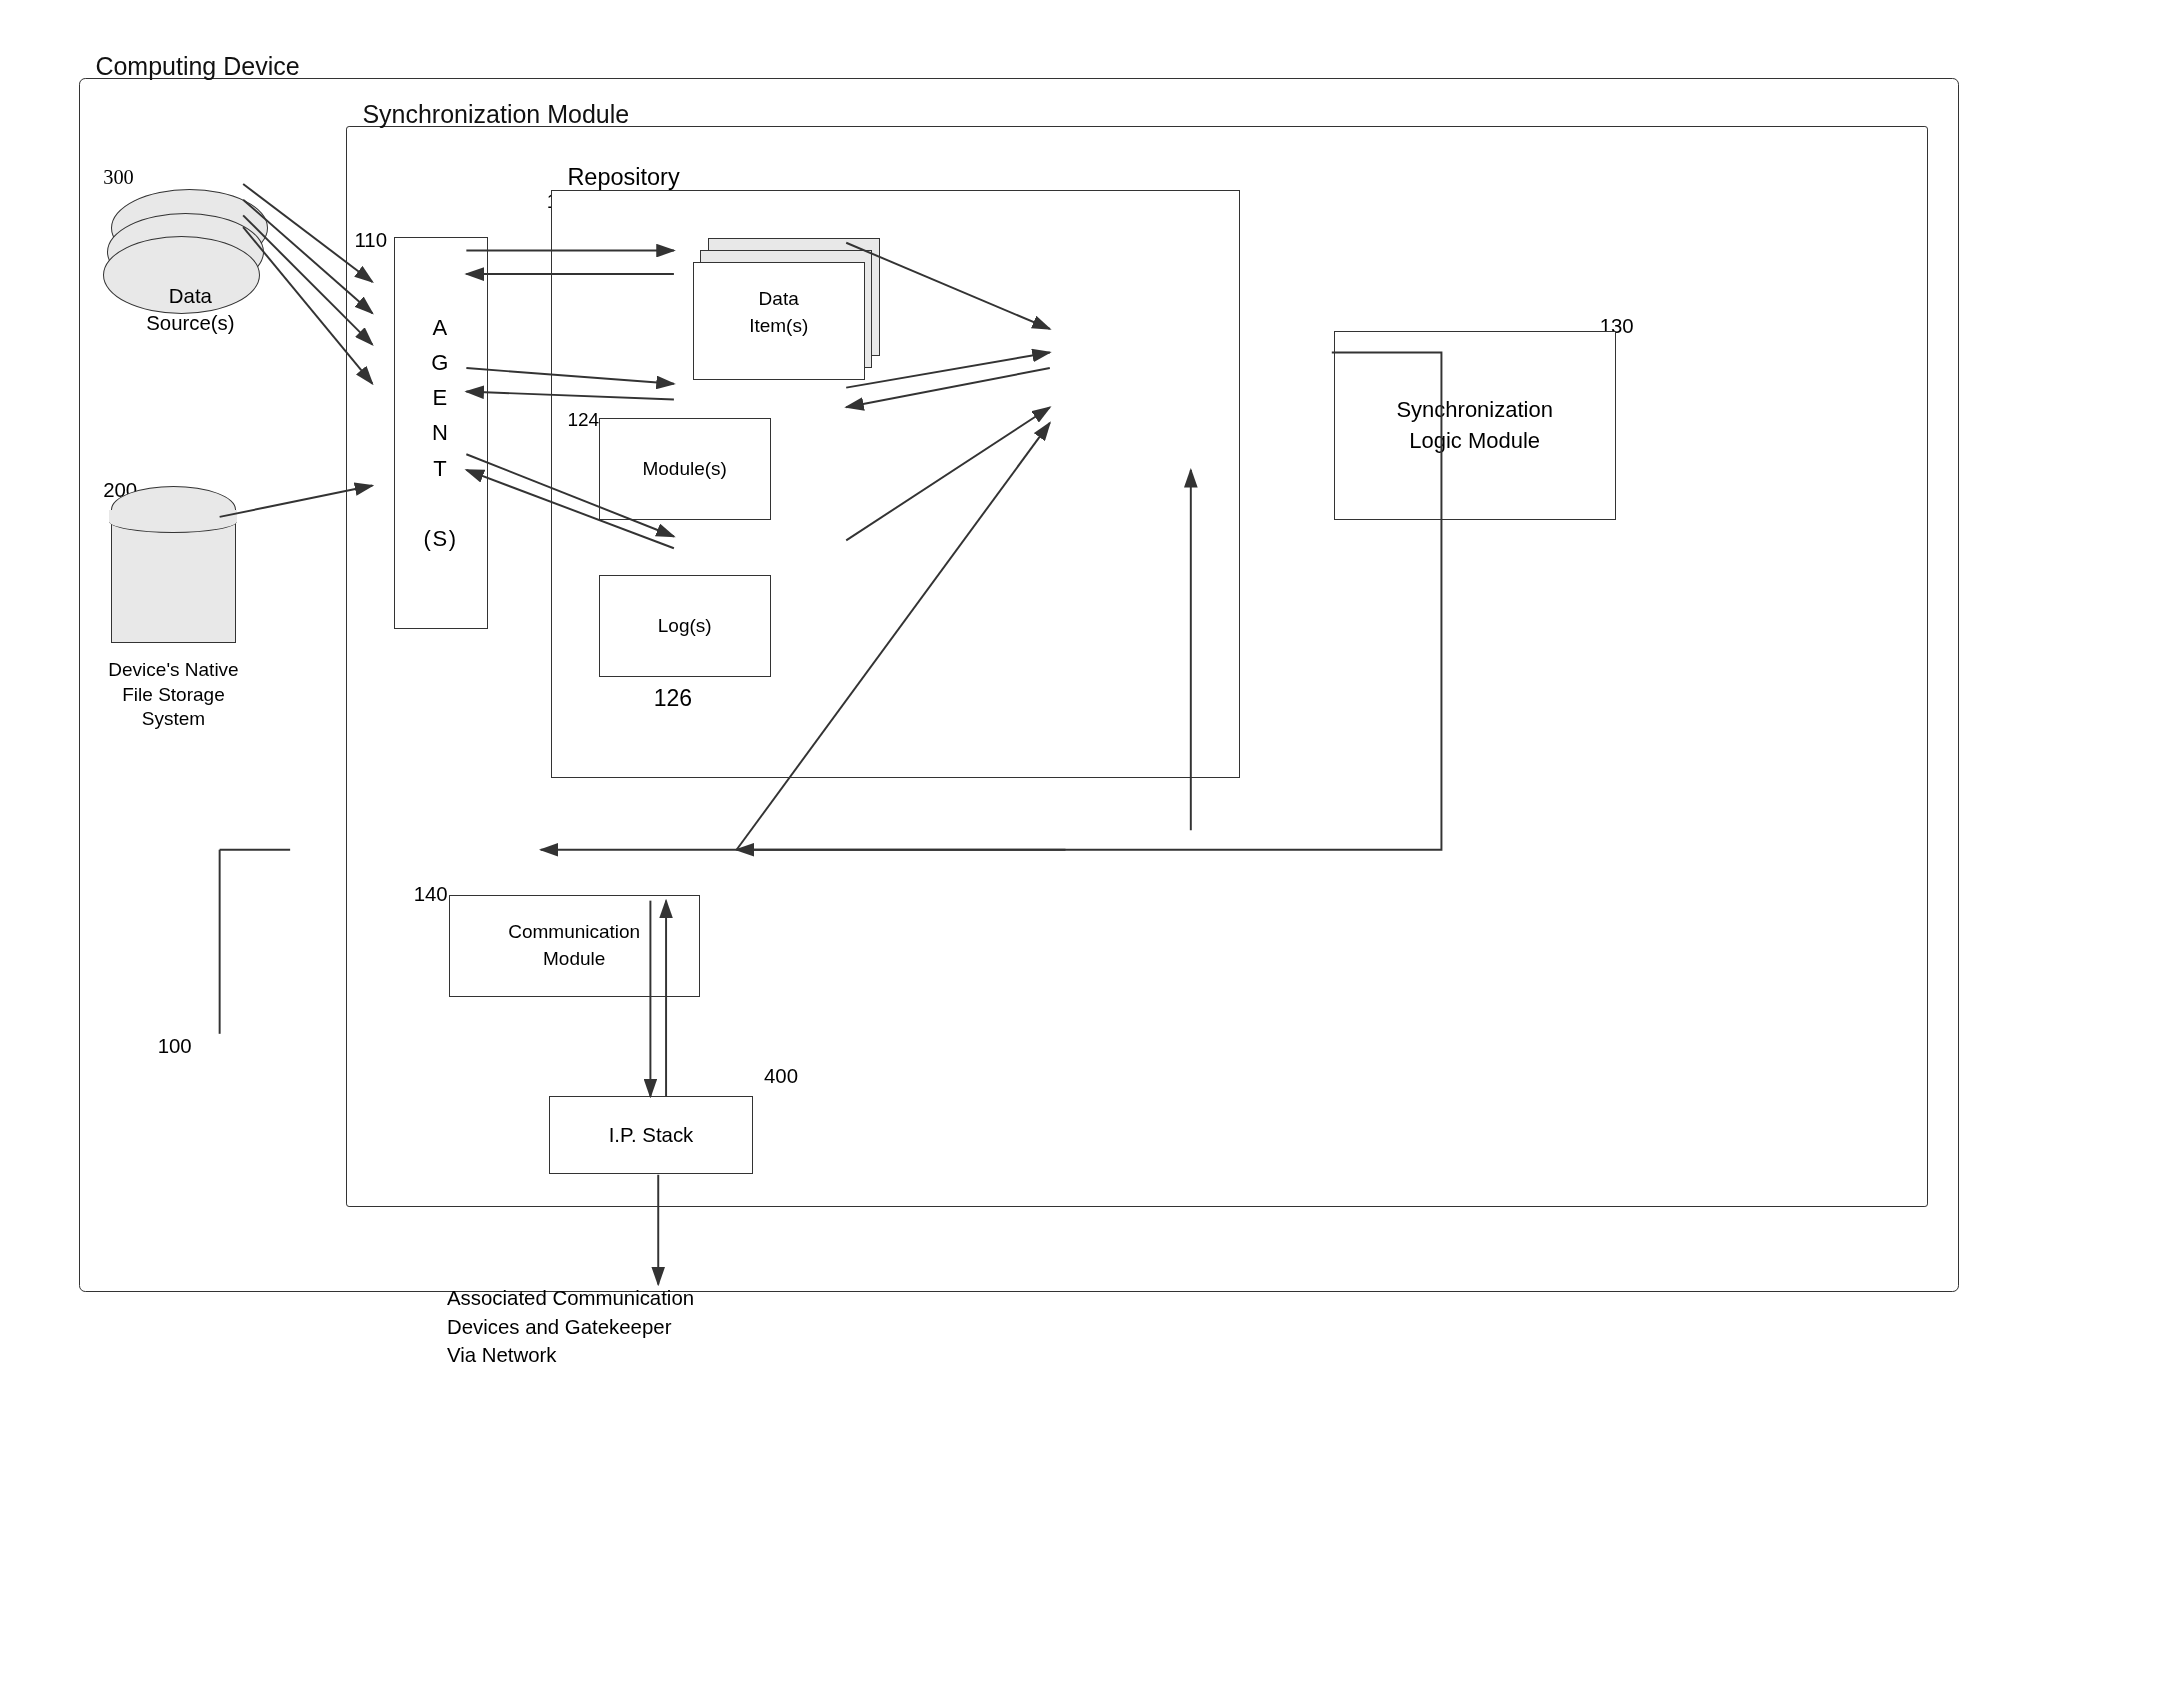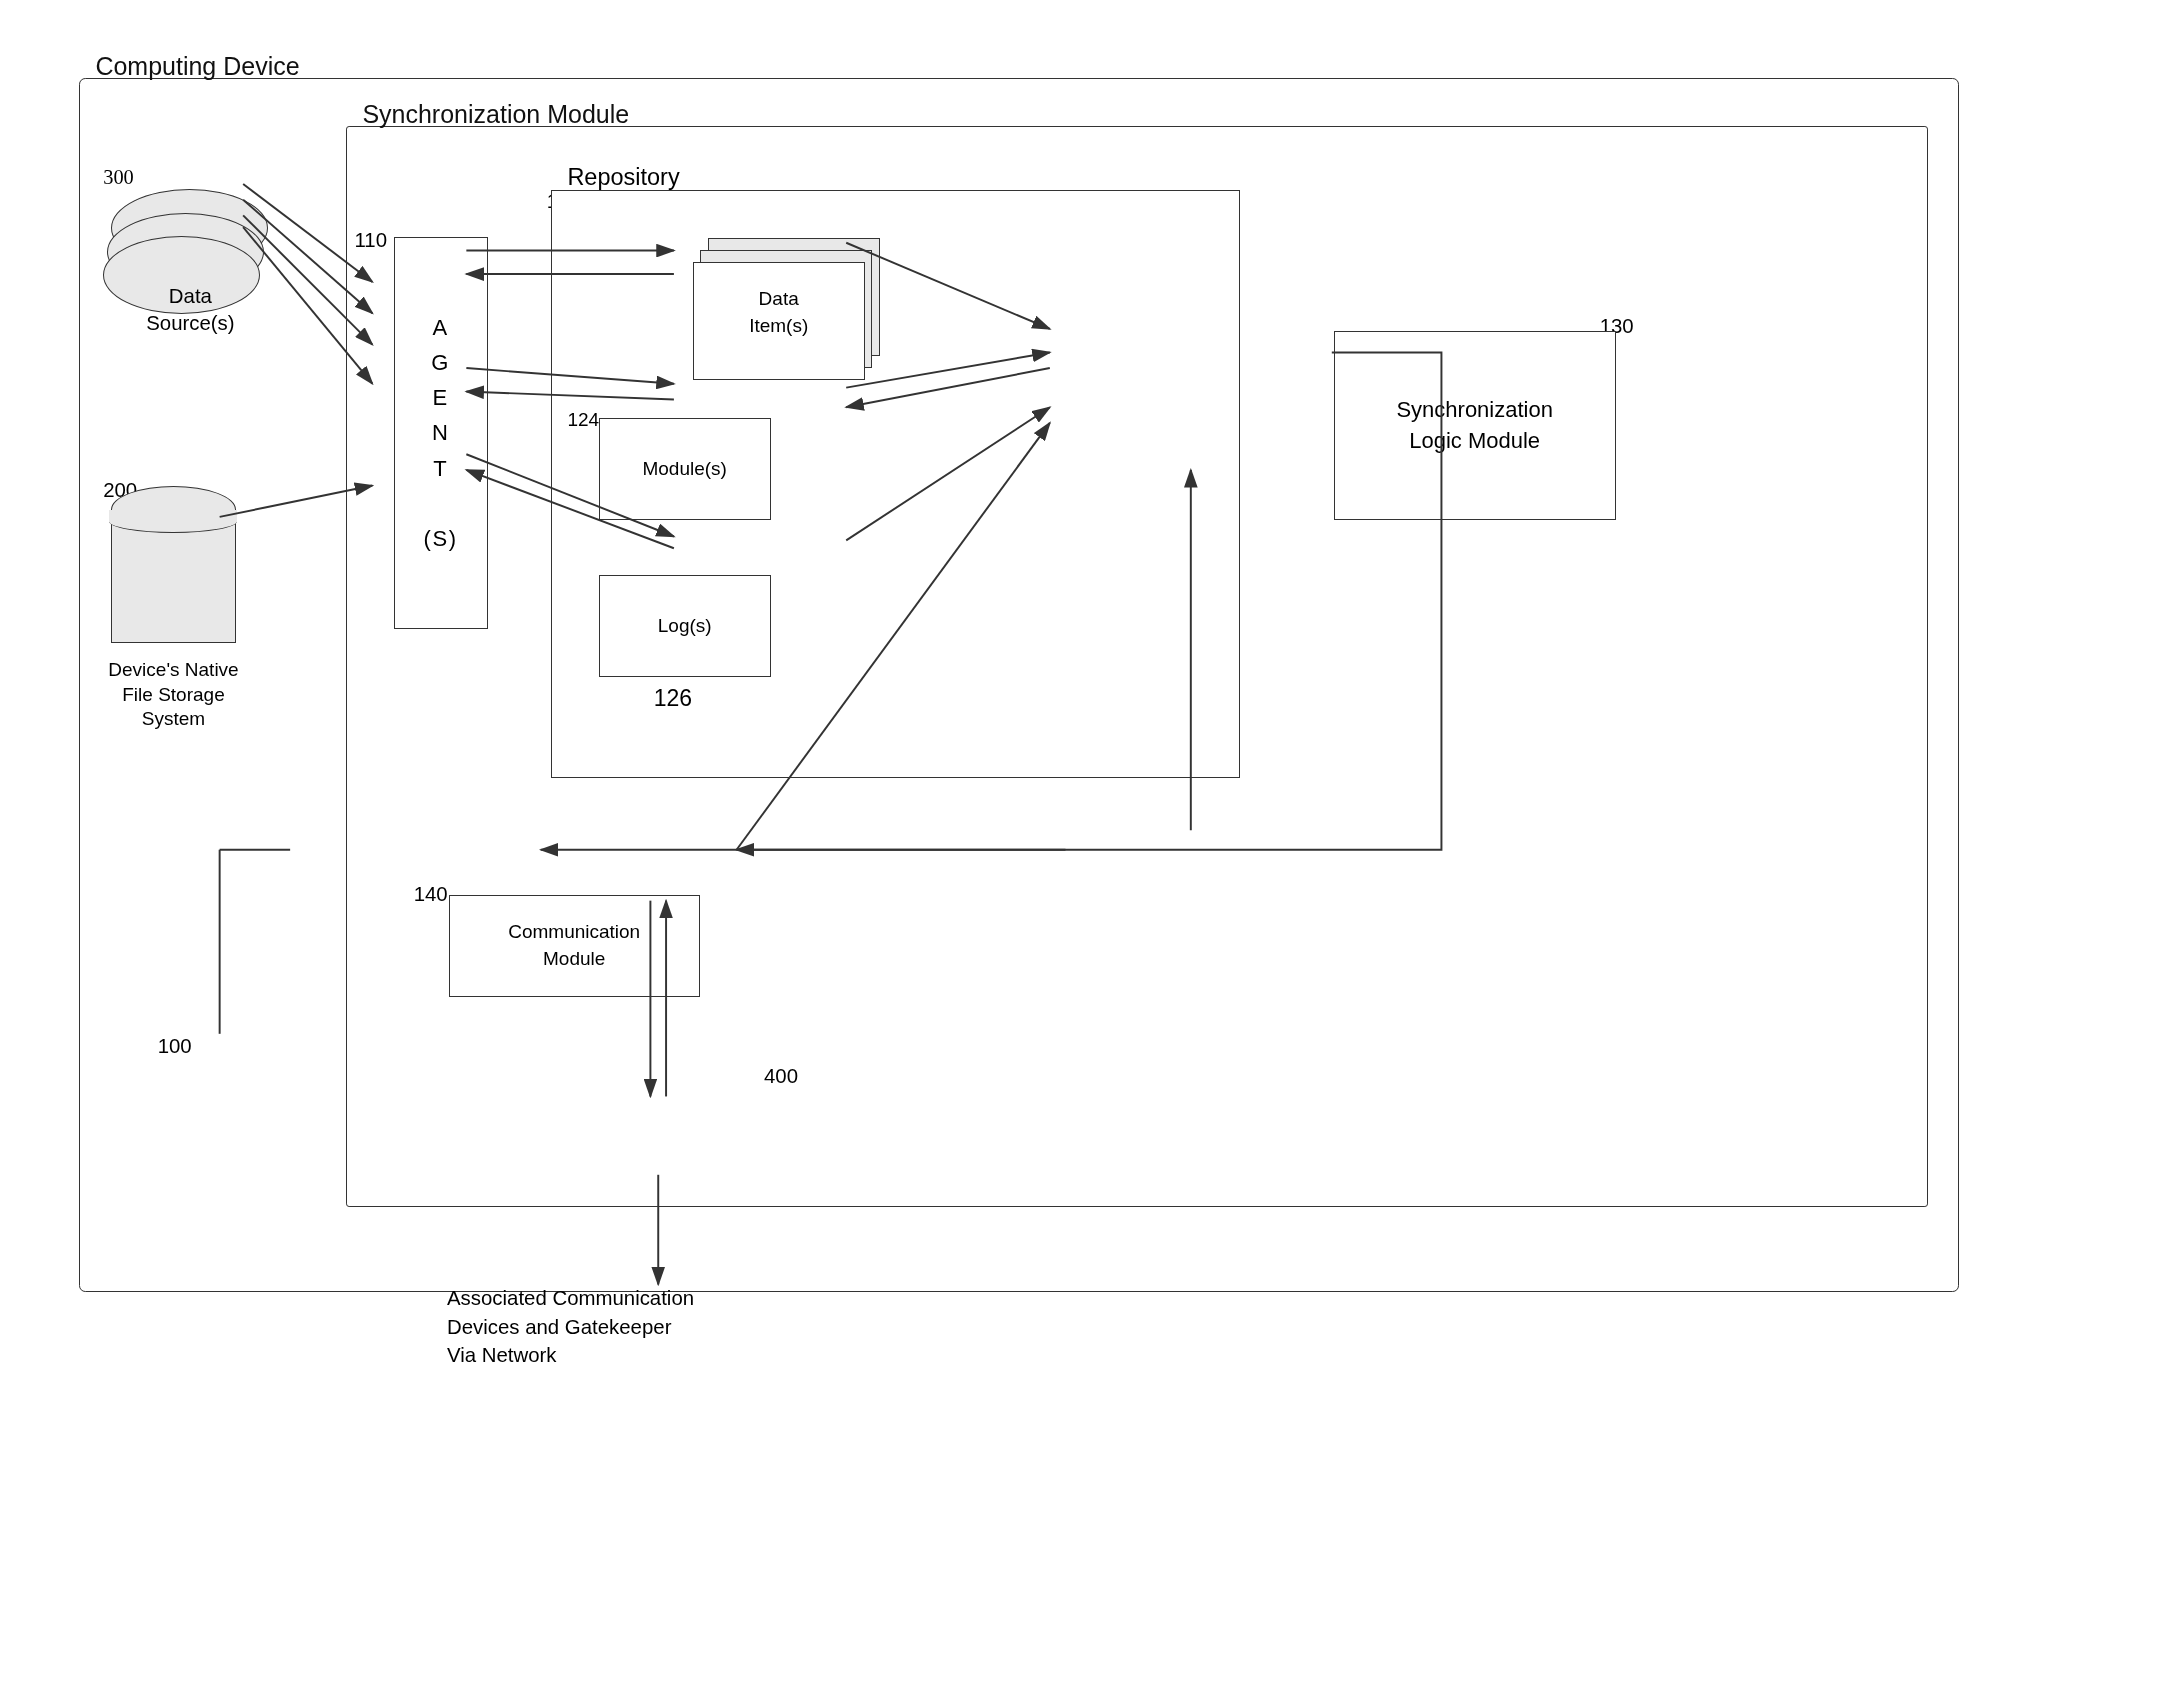--- a/index.html
+++ b/index.html
@@ -483,20 +483,23 @@
         <div class="cylinder-top"></div>
         <div class="cylinder-mid"></div>
       </div>
       <div class="native-storage-label">Device's Native<br>File Storage System</div>
     </div>
 
     <span class="ref-100">100</span>
 
   </div>
 
+  <div class="ip-stack-box">
+    <span class="ip-stack-text">I.P. Stack</span>
+  </div>
   <span class="ref-400">400</span>
 
   <div class="assoc-comm-label">Associated Communication<br>Devices and Gatekeeper<br>Via Network</div>
 
   <svg class="arrows-svg" viewBox="0 0 2620 2060" xmlns="http://www.w3.org/2000/svg">
     <defs>
       <marker id="arrowhead" markerWidth="10" markerHeight="7" refX="9" refY="3.5" orient="auto">
         <polygon points="0 0, 10 3.5, 0 7" fill="#333"></polygon>
       </marker>
       <marker id="arrowhead-rev" markerWidth="10" markerHeight="7" refX="1" refY="3.5" orient="auto">

